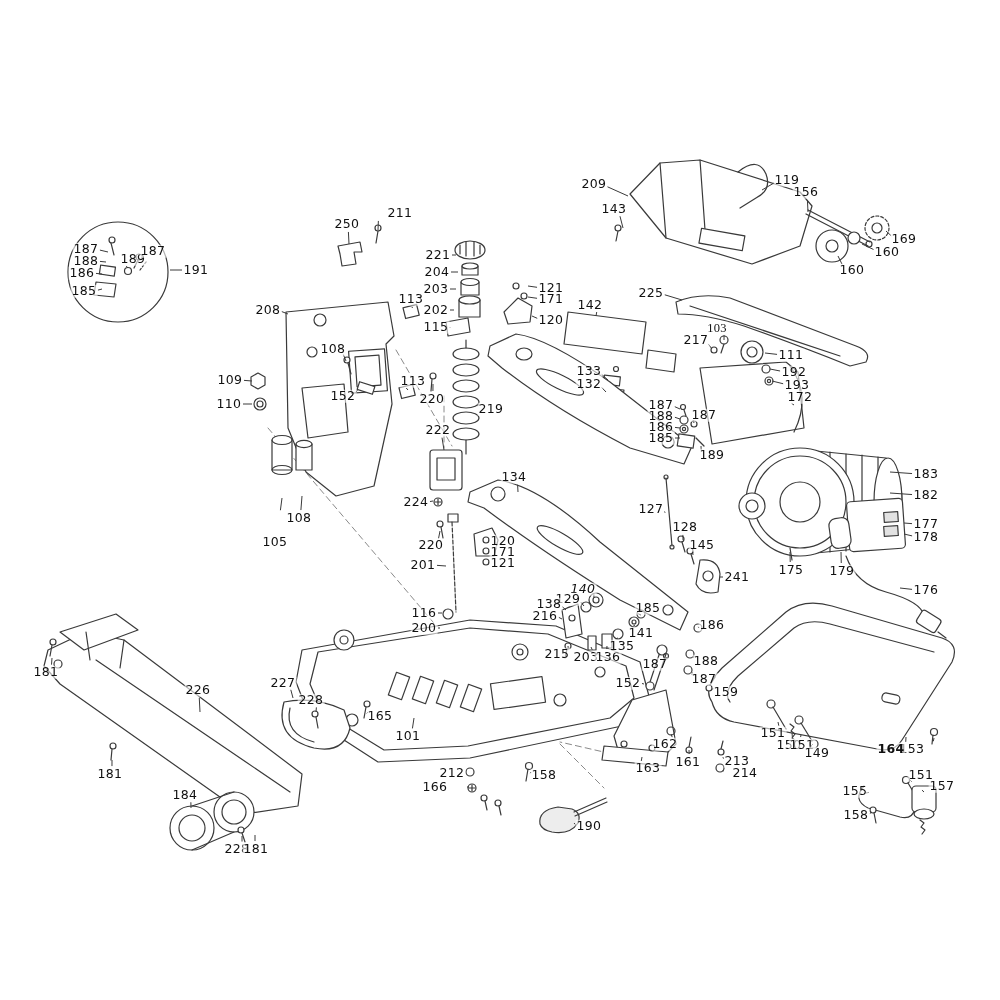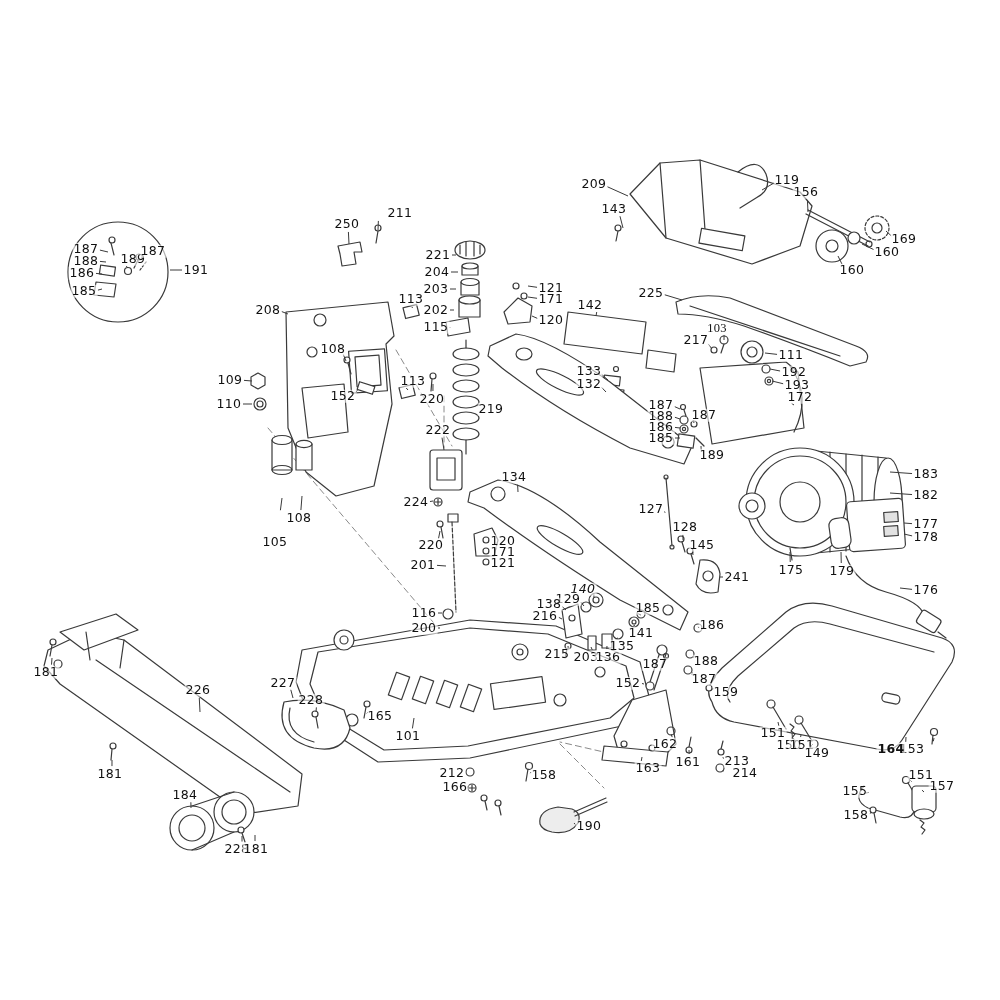--- a/index.html
+++ b/index.html
@@ -552,21 +552,21 @@
       <span class="part-label" style="left: 912px; top: 749px;">153</span>
       <span class="part-label" style="left: 891px; top: 749px; font-weight: bold;">164</span>
       <span class="part-label" style="left: 665px; top: 744px;">162</span>
       <span class="part-label" style="left: 688px; top: 762px;">161</span>
       <span class="part-label" style="left: 648px; top: 768px;">163</span>
       <span class="part-label" style="left: 737px; top: 761px;">213</span>
       <span class="part-label" style="left: 737px; top: 773px; margin-left: 8px;">214</span>
       <span class="part-label" style="left: 110px; top: 774px;">181</span>
       <span class="part-label" style="left: 185px; top: 795px;">184</span>
       <span class="part-label" style="left: 452px; top: 773px;">212</span>
-      <span class="part-label" style="left: 455px; top: 787px;">166</span>
+      <span class="part-label" style="left: 435px; top: 787px;">166</span>
       <span class="part-label" style="left: 544px; top: 775px;">158</span>
       <span class="part-label" style="left: 589px; top: 826px;">190</span>
       <span class="part-label" style="left: 855px; top: 791px;">155</span>
       <span class="part-label" style="left: 921px; top: 775px;">151</span>
       <span class="part-label" style="left: 934px; top: 786px; margin-left: 8px;">157</span>
       <span class="part-label" style="left: 856px; top: 815px;">158</span>
       <span class="part-label" style="left: 237px; top: 849px;">228</span>
       <span class="part-label" style="left: 256px; top: 849px;">181</span>
     </div>
 </div>

